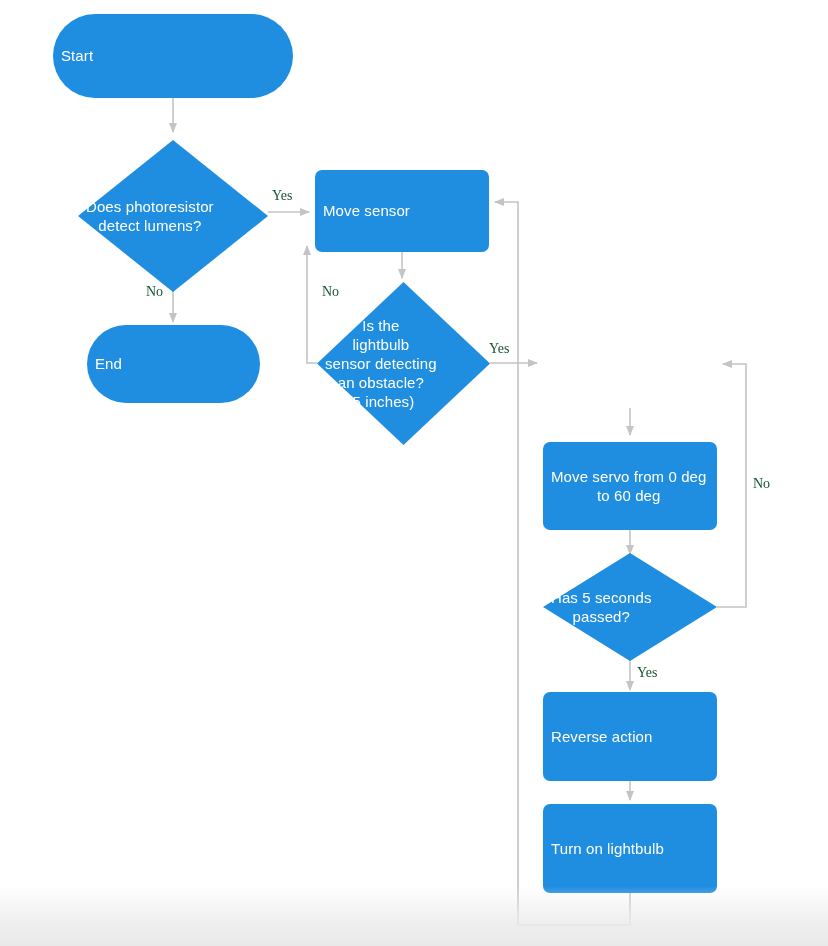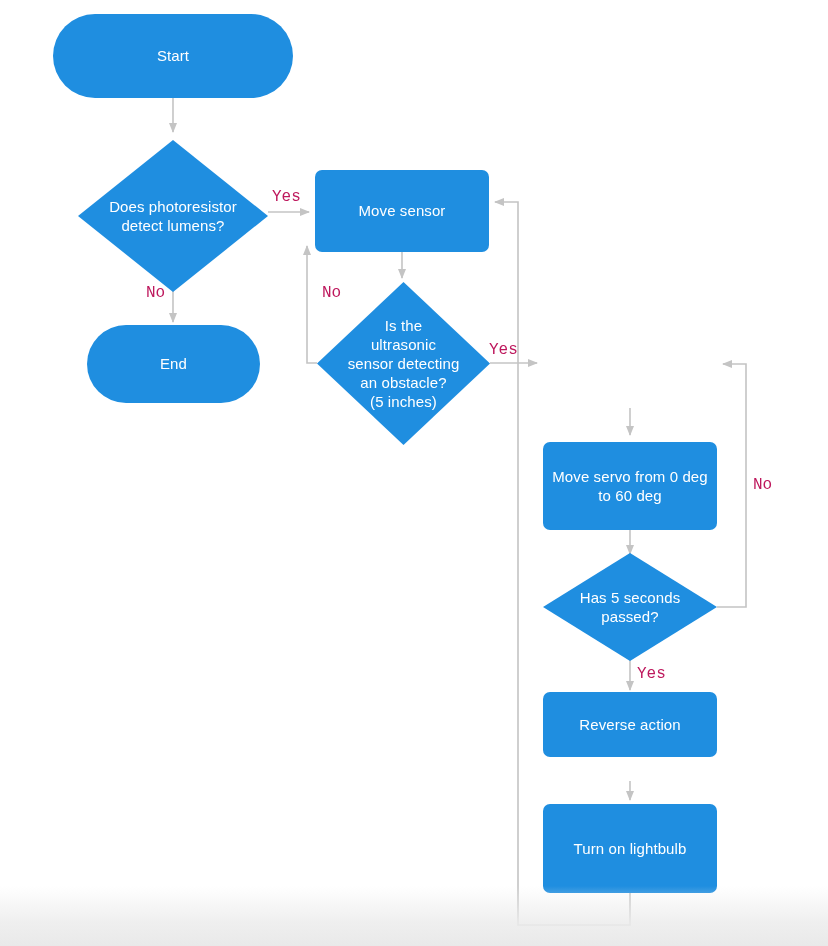--- a/index.html
+++ b/index.html
@@ -30,21 +30,20 @@
     left: 0;
     top: 0;
     width: 828px;
     height: 946px;
   }
   .node {
     position: absolute;
     box-sizing: border-box;
     display: flex;
     align-items: center;
-    justify-content: center;
     color: #ffffff;
     font-size: 15px;
     line-height: 1.28;
     text-align: center;
     letter-spacing: 0.1px;
   }
   .node .label { position: relative; z-index: 2; padding: 0 8px; }
   .shape-pill {
     background: #1f8ee0;
     border-radius: 999px;
@@ -57,23 +56,23 @@
   .shape-diamond .dia {
     position: absolute;
     left: 0; top: 0;
     width: 100%; height: 100%;
     background: #1f8ee0;
     clip-path: polygon(50% 0%, 100% 50%, 50% 100%, 0% 50%);
     z-index: 1;
   }
   .edge-label {
     position: absolute;
-    color: #be185d;
-    font-size: 16px;
-    font-family: Liberation Mono, monospace;
+    color: #14532d;
+    font-size: 14px;
+    font-family: Liberation Serif, serif;
     white-space: nowrap;
     background: transparent;
   }
 </style>
 </head>
 <body>
 
 <div id="canvas">
 
   <svg id="edges" viewBox="0 0 828 946" xmlns="http://www.w3.org/2000/svg">
@@ -127,21 +126,21 @@
   </div>
 
   <div class="node shape-rect" style="left:315px; top:170px; width:174px; height:82px;">
     <span class="label">Move sensor</span>
   </div>
 
   <div class="node shape-diamond" style="left:317px; top:282px; width:173px; height:163px;">
     <div class="dia"></div>
     <span class="label">
       <span>Is the</span><br>
-      <span>ultrasonic</span><br>
+      <span>lightbulb</span><br>
       <span>sensor detecting</span><br>
       <span>an obstacle?</span><br>
       <span>(5 inches)</span>
     </span>
   </div>
 
 
   <div class="node shape-rect" style="left:543px; top:442px; width:174px; height:88px;">
     <span class="label">
       <span>Move servo from 0 deg</span><br>
@@ -150,21 +149,21 @@
   </div>
 
   <div class="node shape-diamond" style="left:543px; top:553px; width:174px; height:108px;">
     <div class="dia"></div>
     <span class="label">
       <span>Has 5 seconds</span><br>
       <span>passed?</span>
     </span>
   </div>
 
-  <div class="node shape-rect" style="left:543px; top:692px; width:174px; height:65px;">
+  <div class="node shape-rect" style="left:543px; top:692px; width:174px; height:89px;">
     <span class="label">Reverse action</span>
   </div>
 
   <div class="node shape-rect" style="left:543px; top:804px; width:174px; height:89px;">
     <span class="label">Turn on lightbulb</span>
   </div>
 
   <div class="edge-label" style="left:272px; top:188px;">Yes</div>
   <div class="edge-label" style="left:146px; top:284px;">No</div>
   <div class="edge-label" style="left:322px; top:284px;">No</div>

